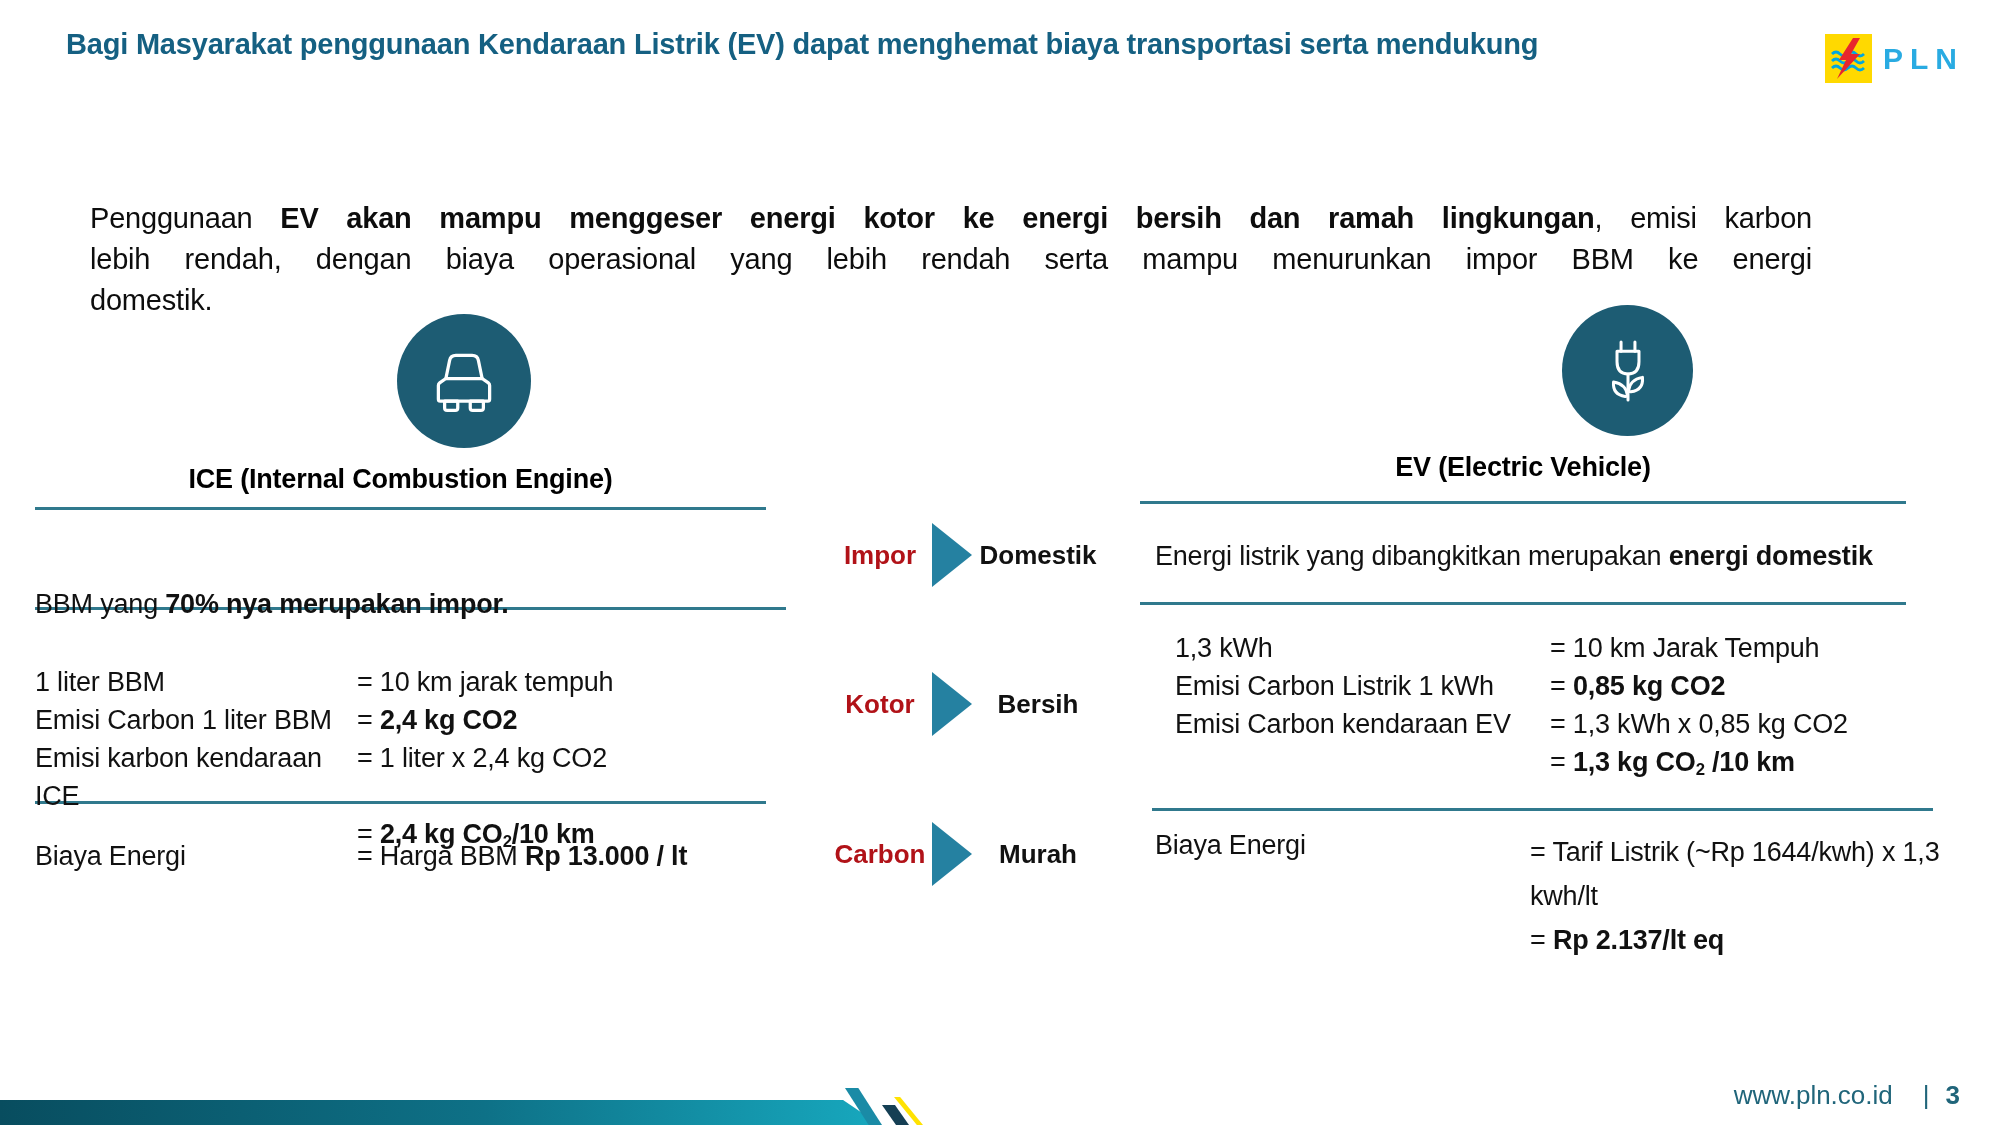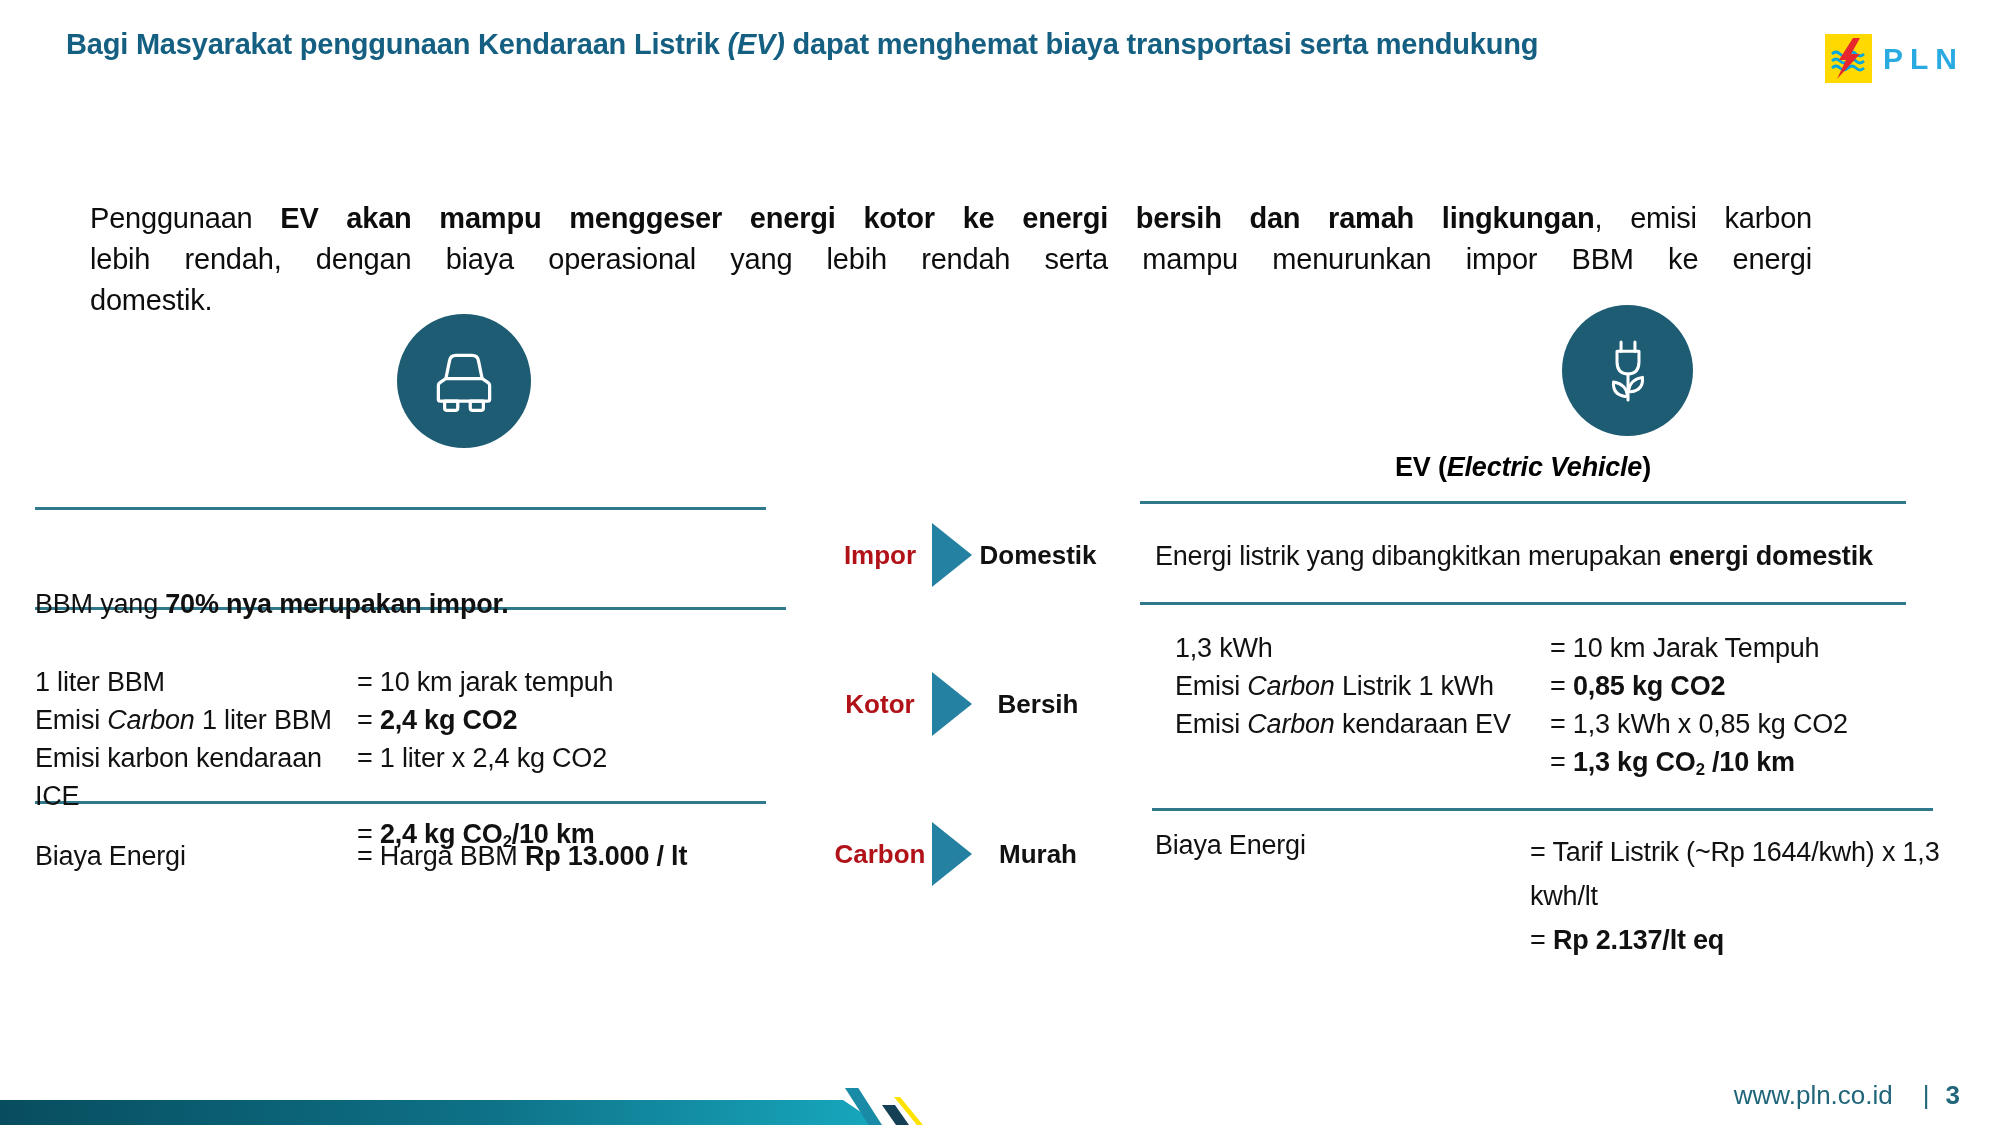--- a/index.html
+++ b/index.html
@@ -1,21 +1,21 @@
 <!DOCTYPE html>
 <html><head>
 <meta charset="utf-8">
 <style>
   html,body { margin:0; padding:0; background:#ffffff; }
   .slide {
     position:relative; width:2000px; height:1125px; background:#ffffff;
     font-family:"Liberation Sans", sans-serif; color:#111; overflow:hidden;
   }
   .b { font-weight:bold; }
-  .i { font-style:italic; }
+  .i { }
   sub { font-size:0.62em; vertical-align:-0.22em; }
 
   
   #title {
     position:absolute; left:66px; top:24px; width:1760px;
     font-size:29px; line-height:41px; font-weight:bold; color:#156082;
     letter-spacing:-0.2px;
   }
   #logo { position:absolute; right:36px; top:34px; display:flex; align-items:center; gap:11px; }
   #logo-mark { width:47px; height:49px; background:#ffd900; position:relative; }
@@ -134,20 +134,21 @@
     <svg width="74" height="74" viewBox="0 0 64 64">
       <path d="M26 7 V15"></path>
       <path d="M38 7 V15"></path>
       <path d="M22.5 15 H41.5 V24 Q41.5 34.5 32 34.5 Q22.5 34.5 22.5 24 Z"></path>
       <path d="M32 34.5 V57"></path>
       <path d="M32.5 49 Q33.5 39.5 44.5 37.5 Q45.5 48.5 34.5 50 Q32.8 50.2 32.5 49 Z"></path>
       <path d="M31.5 53 Q30.5 43.5 19.5 41.5 Q18.5 52.5 29.5 54 Q31.2 54.2 31.5 53 Z"></path>
     </svg>
   </div>
 
+  <div class="col-heading" id="ice-heading"><span>ICE (</span><span class="i">Internal Combustion Engine</span><span>)</span></div>
   <div class="col-heading" id="ev-heading"><span>EV (</span><span class="i">Electric Vehicle</span><span>)</span></div>
   <div class="hline" id="ice-line1"></div>
   <div class="hline" id="ev-line1"></div>
   <div class="hline" id="ice-line2"></div>
   <div class="hline" id="ev-line2"></div>
   <div class="hline" id="ice-line3"></div>
   <div class="hline" id="ev-line3"></div>
 
   <div class="statement" id="ice-import"><span>BBM yang </span><span class="b">70% nya merupakan impor.</span></div>
   <div class="statement" id="ev-import"><span>Energi listrik yang dibangkitkan merupakan </span><span class="b">energi domestik</span></div>

